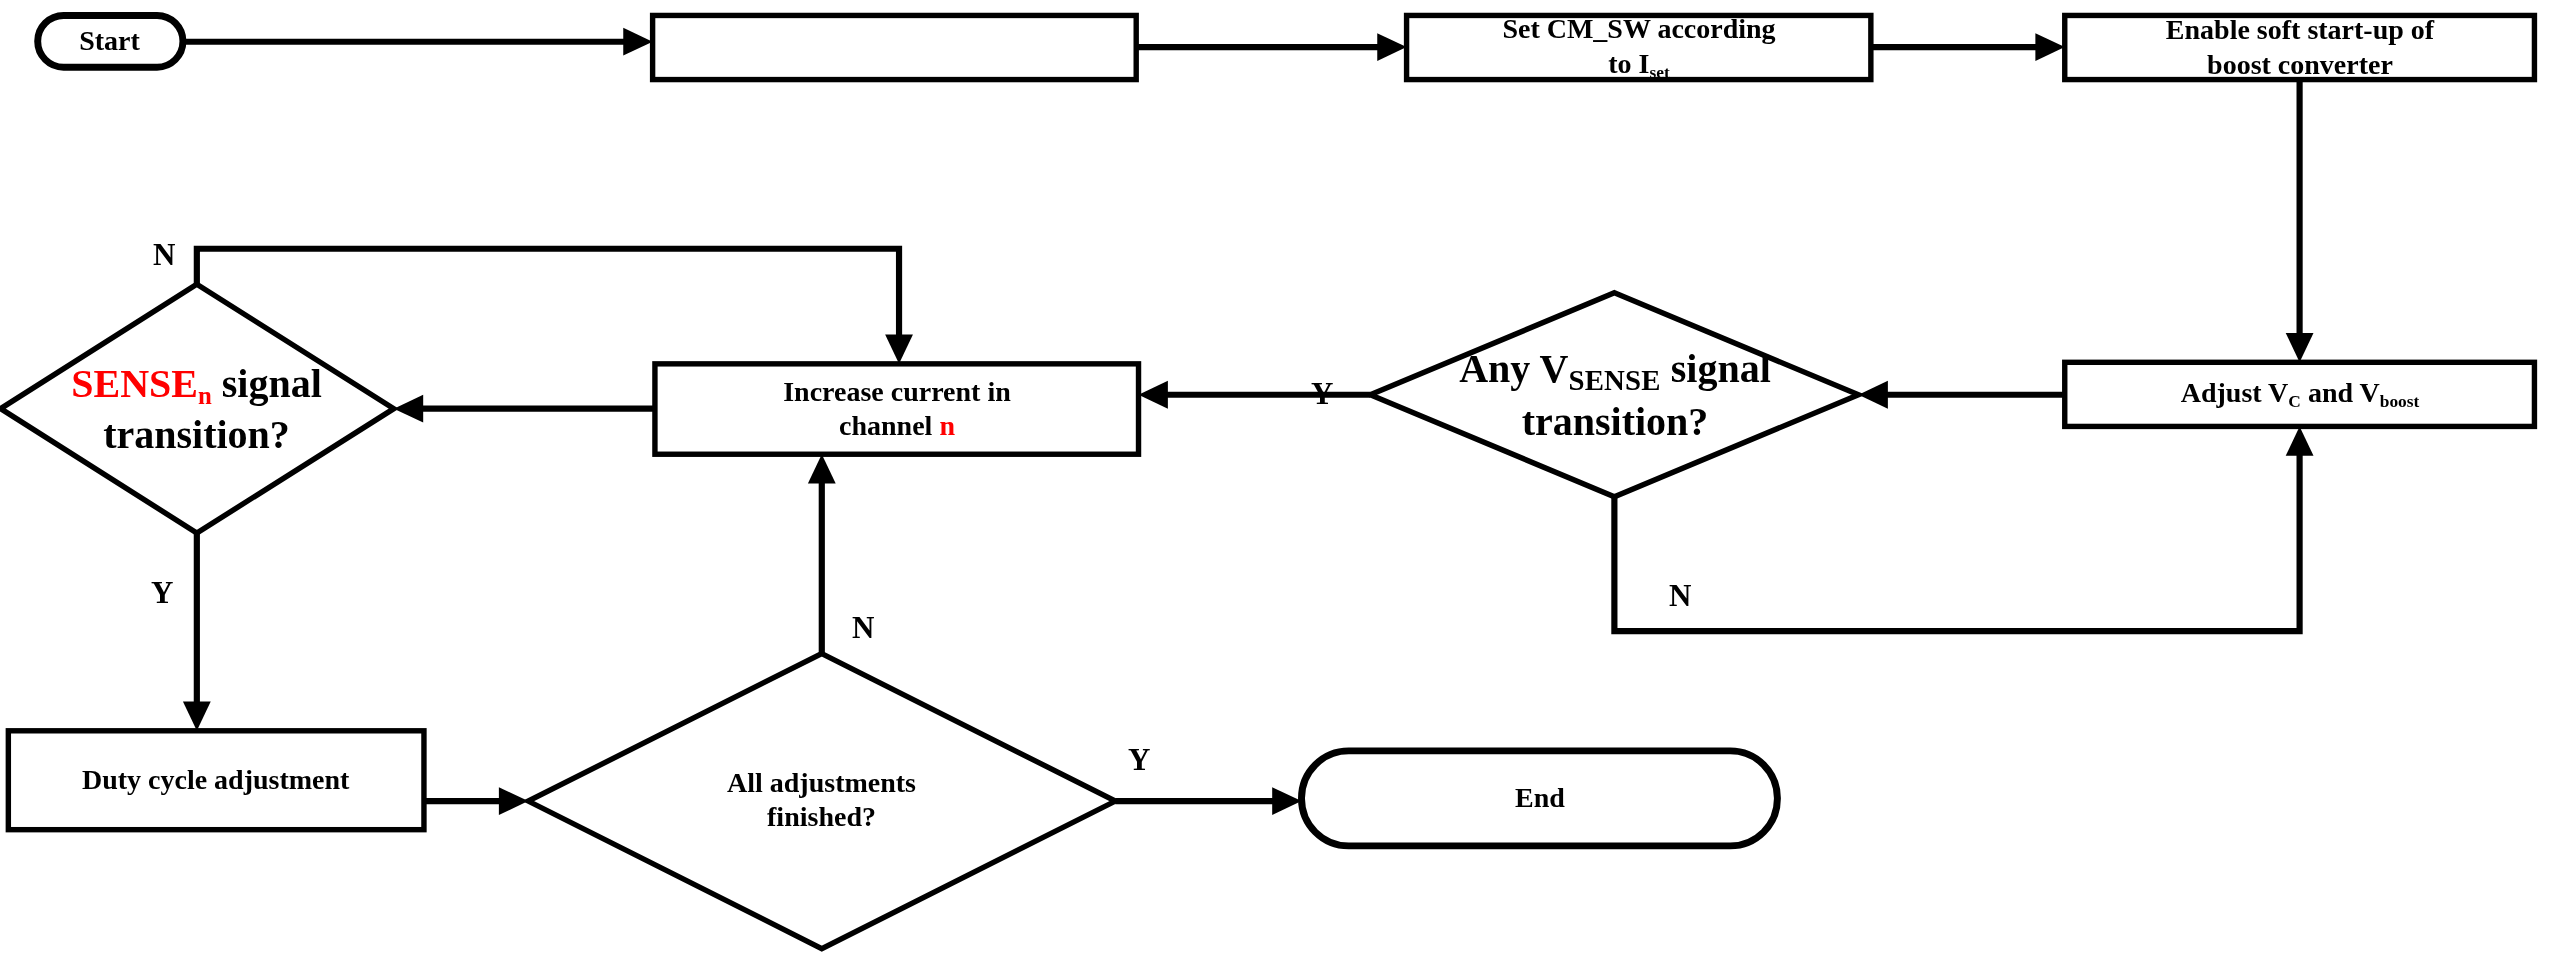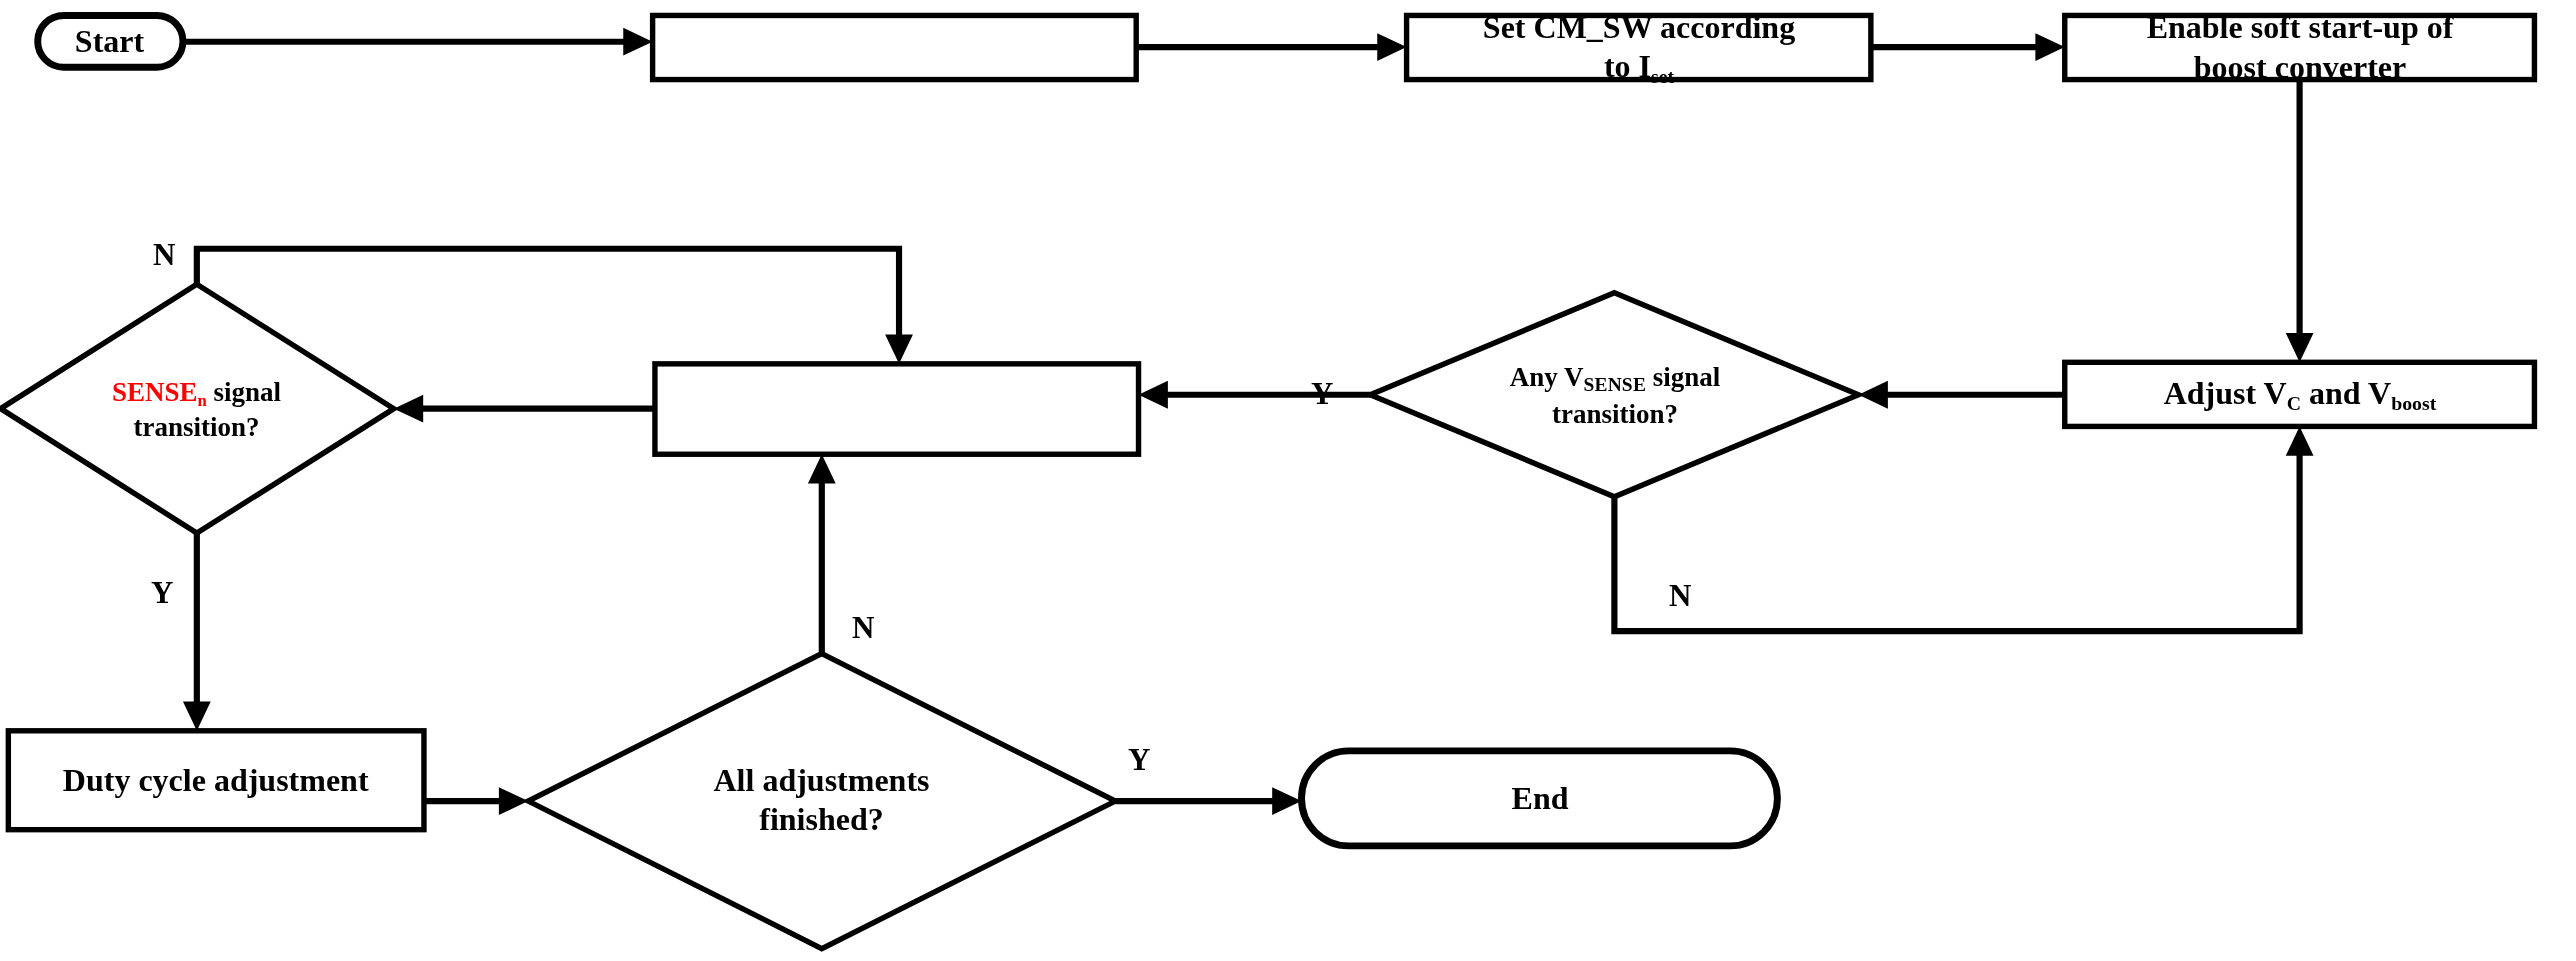--- a/index.html
+++ b/index.html
@@ -46,22 +46,22 @@
     display: flex;
     align-items: center;
     justify-content: center;
     text-align: center;
     font-weight: bold;
     color: #000000;
     line-height: 1.22;
     pointer-events: none;
     white-space: nowrap;
   }
-  .t-41 { font-size: 32px; text-align: right; }
-  .t-40 { font-size: 27px; }
+  .t-41 { font-size: 28px; text-align: right; }
+  .t-40 { font-size: 40px; }
   .edge-label {
     position: absolute;
     font-weight: bold;
     font-size: 31px;
     color: #000000;
   }
   .red { color: #FF0000; }
   sub { font-size: 0.62em; vertical-align: -0.28em; font-weight: bold; }
   .sc { font-size: 0.72em; letter-spacing: 0.2px; }
 </style>
@@ -178,20 +178,24 @@
 
   <div class="node-text t-41" style="left:2065px; top:362px; width:470px; height:64px;">
     <span><span>Adjust V</span><sub>C</sub><span> and V</span><sub>boost</sub></span>
   </div>
 
   <div class="node-text t-40" style="left:1383px; top:340px; width:464px; height:112px; flex-direction:column;text-align:right;">
     <span><span>Any V</span><sub class="sc">SENSE</sub><span> signal</span></span>
     <span>transition?</span>
   </div>
 
+  <div class="node-text t-41" style="left:655px; top:364px; width:484px; height:90px; flex-direction:column;">
+    <span>Increase current in</span>
+    <span><span>channel </span><span class="red">n</span></span>
+  </div>
 
   <div class="node-text t-40" style="left:18.5px; top:354px; width:356px; height:112px; flex-direction:column;">
     <span><span class="red">SENSE</span><sub class="red">n</sub><span> signal</span></span>
     <span>transition?</span>
   </div>
 
   <div class="node-text t-41" style="left:7.7px; top:731px; width:416px; height:99px;">
     <span>Duty cycle adjustment</span>
   </div>
 

